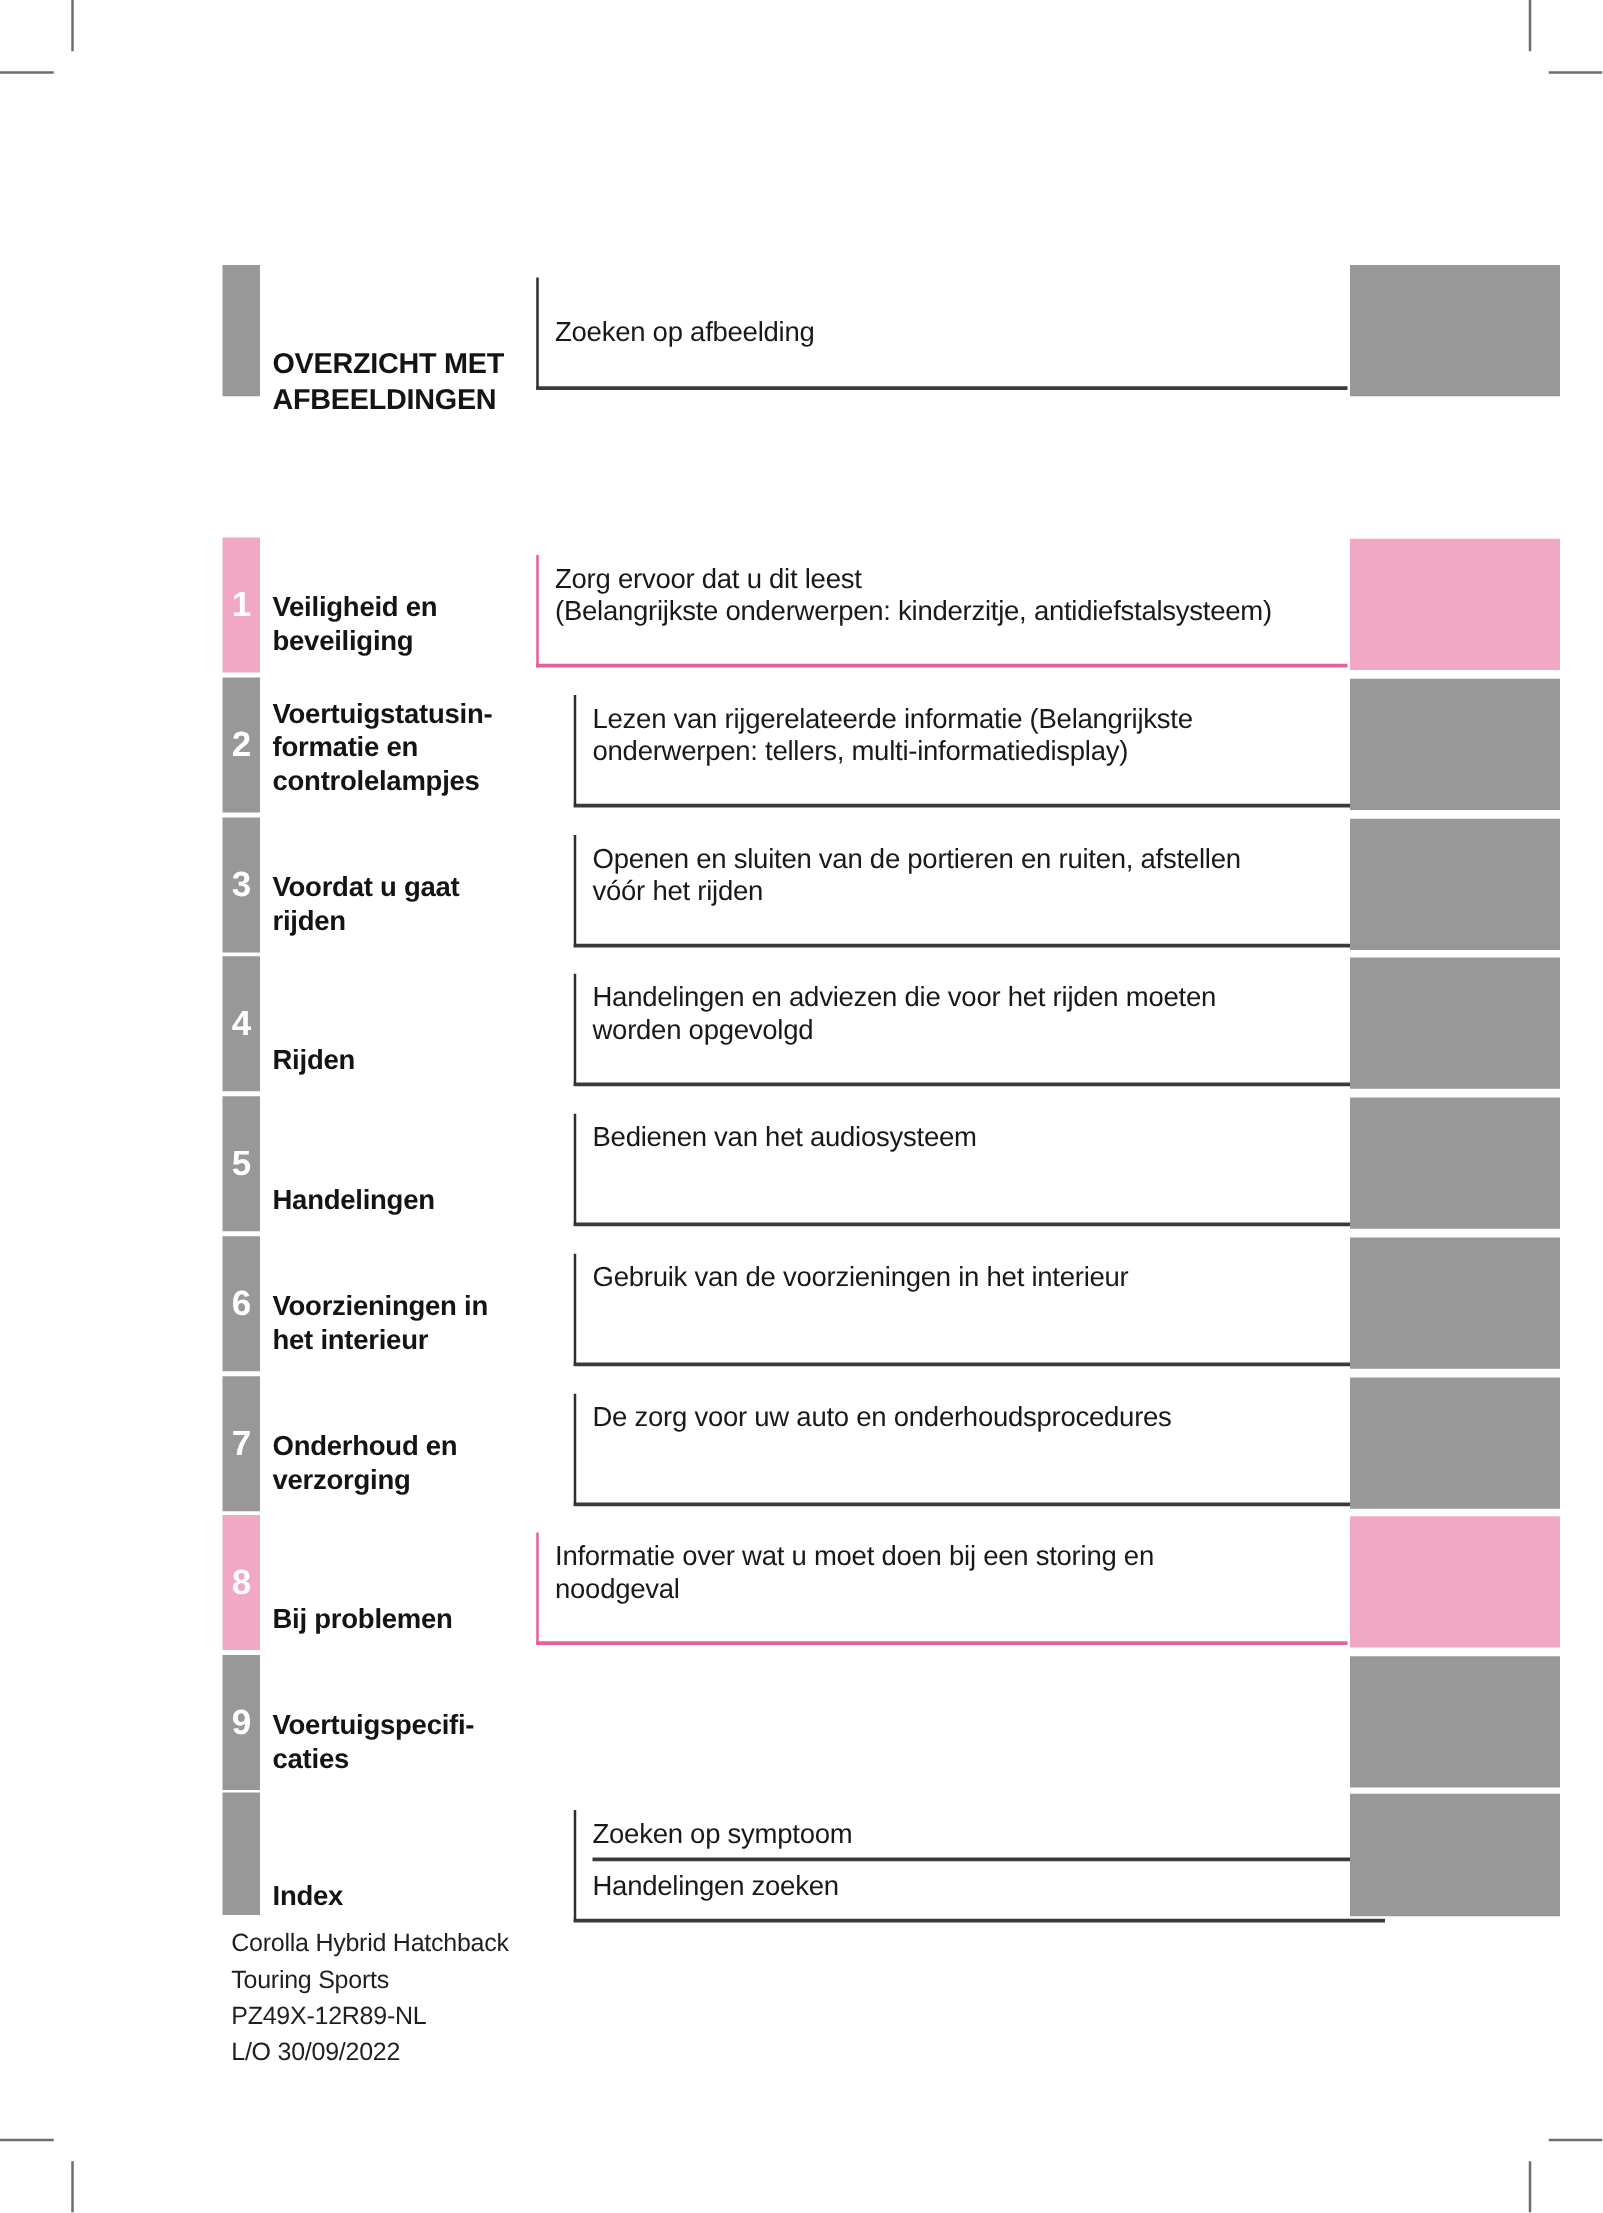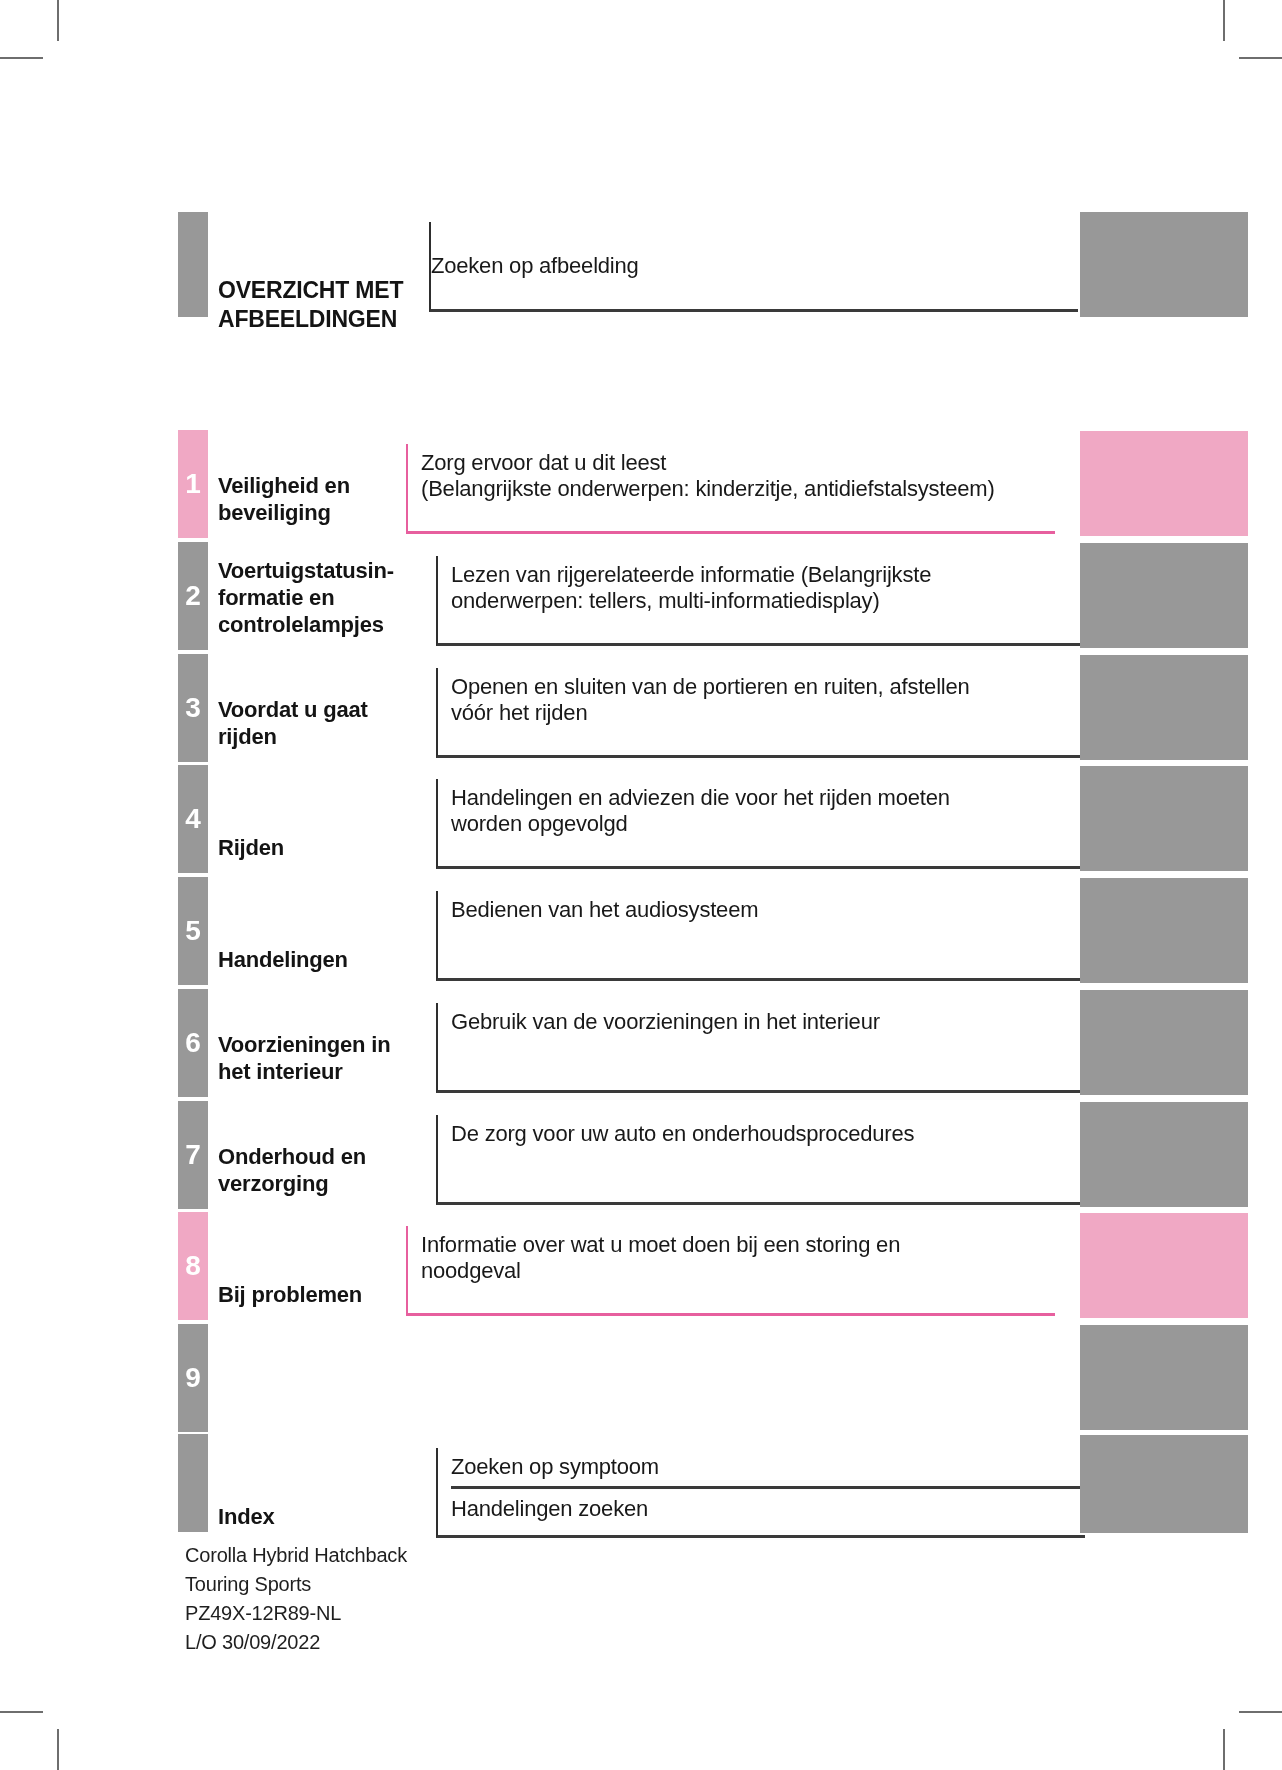--- a/index.html
+++ b/index.html
@@ -14,34 +14,34 @@
   .hdr{position:absolute;left:0;top:212px;width:1282px;height:105px;}
   .tabcol{position:absolute;left:178px;width:30px;}
   .hdr .tabcol{top:0;height:105px;}
   .htitle{
     position:absolute;left:218px;top:50%;transform:translateY(-50%);
     font-weight:bold;font-size:23px;line-height:29px;white-space:pre-line;color:#141414;margin-top:40px;
   }
   .hbox{
     position:absolute;left:429px;top:10px;width:649px;height:90px;
     border-left:2.5px solid #2e2e2e;border-bottom:3px solid #3a3a3a;
-    display:flex;align-items:center;box-sizing:border-box;
+    display:flex;align-items:center;padding-left:13px;box-sizing:border-box;
   }
   .hdesc{font-size:22px;color:#191919;}
   
   .row{position:absolute;left:0;width:1282px;height:108px;}
   .tab{position:absolute;left:178px;top:0;width:30px;height:108px;
        display:flex;align-items:center;justify-content:center;}
   .num{color:#ffffff;font-size:28px;font-weight:bold;}
   .ctitle{
     position:absolute;left:218px;bottom:12px;width:205px;
     font-weight:bold;font-size:22px;line-height:27px;white-space:pre-line;color:#141414;
   }
   .dbox{
-    position:absolute;left:406px;top:14px;width:649px;height:90px;
+    position:absolute;left:429px;top:14px;width:649px;height:90px;
     box-sizing:border-box;padding:6px 0 0 13px;
   }
   .dbox.dark{border-left:2.5px solid #2e2e2e;border-bottom:3px solid #3a3a3a;margin-left:30px;}
   .dbox.pinkline{border-left:2.5px solid var(--pink-line);border-bottom:3px solid var(--pink-line);}
   .dtext{font-size:22px;line-height:26px;white-space:pre-line;color:#191919;}
   .rblock{position:absolute;left:1080px;top:1px;width:168px;height:105px;}
   .gray-bg{background:var(--gray);}
   .pink-bg{background:var(--pink);}
   .mid-rule{height:2.5px;background:#3a3a3a;margin:6px 0 7px 0;width:636px;}
   
@@ -169,20 +169,22 @@
       <div class="dtext">Informatie over wat u moet doen bij een storing en
 noodgeval</div>
     </div>
   <div class="rblock pink-bg"></div>
 </div>
 
 <div class="row" style="top:1324px">
   <div class="tab gray-bg">
       <span class="num">9</span>
     </div>
+  <div class="ctitle">Voertuigspecifi-
+caties</div>
   <div class="rblock gray-bg"></div>
 </div>
 
 <div class="row index-row" style="top:1434px">
   <div class="tab gray-bg"></div>
   <div class="ctitle">Index</div>
   <div class="dbox dark">
     <div class="dtext">Zoeken op symptoom</div>
     <div class="mid-rule"></div>
     <div class="dtext">Handelingen zoeken</div>

